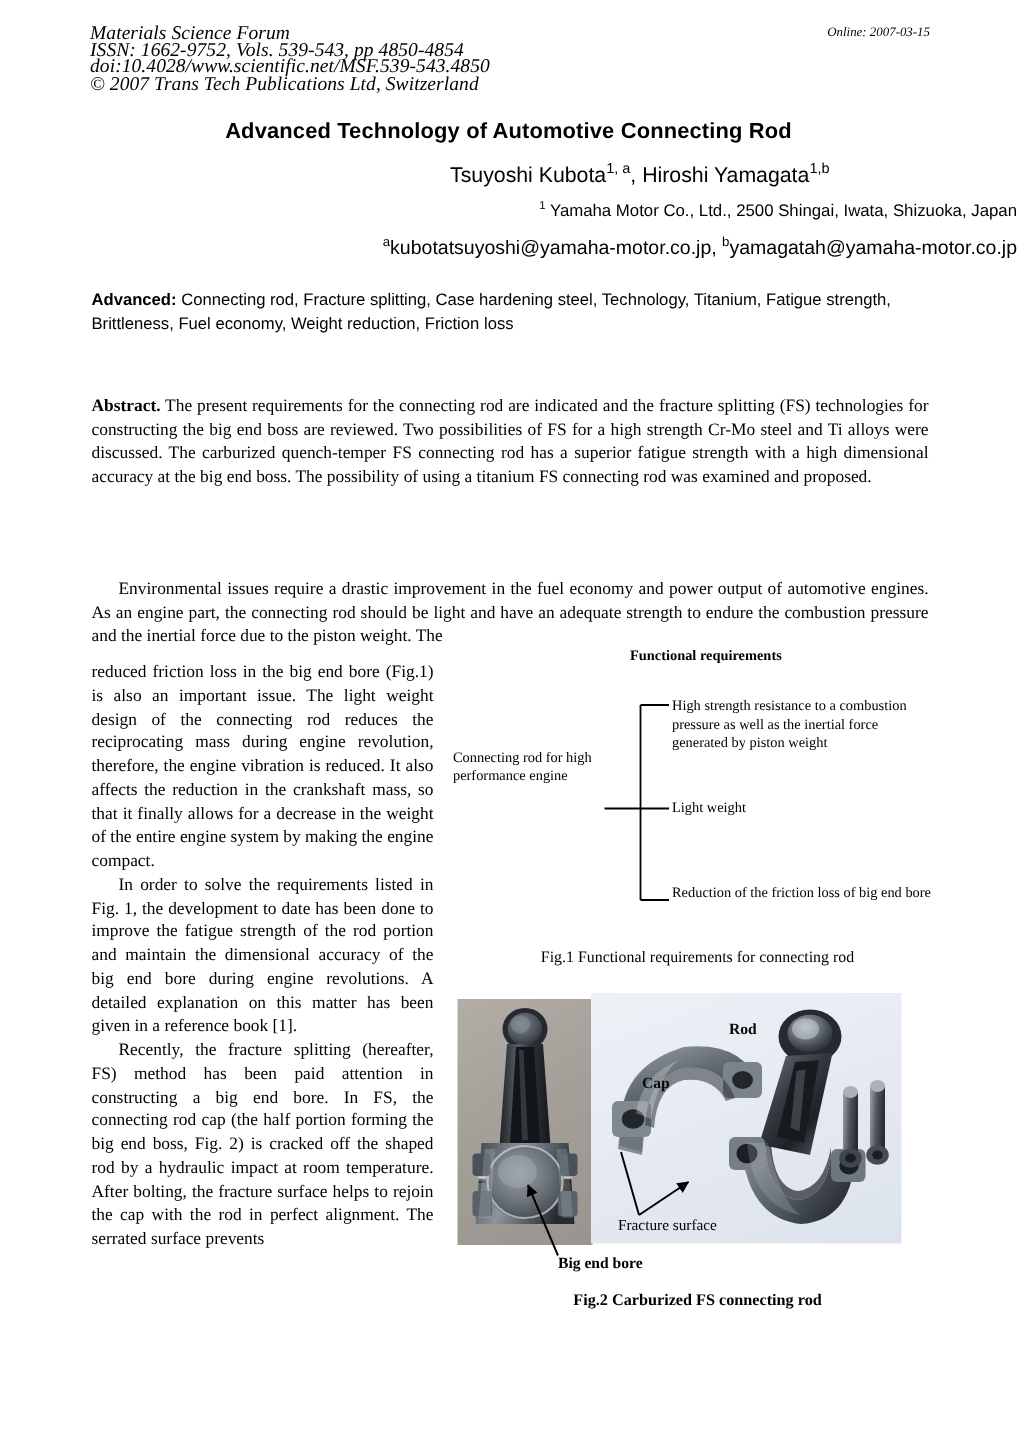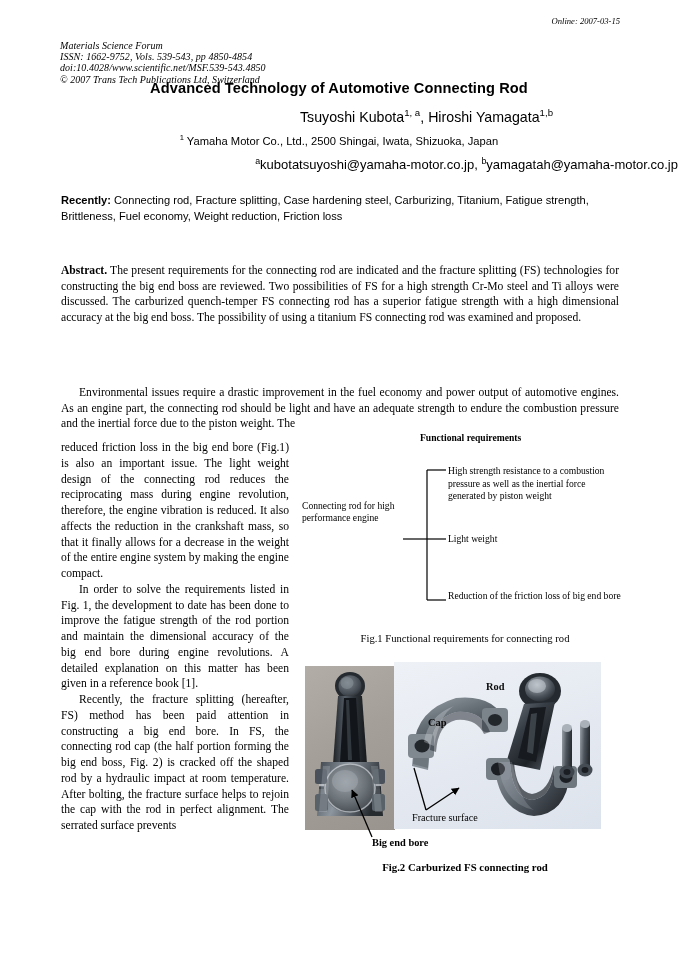--- a/index.html
+++ b/index.html
@@ -26,24 +26,23 @@
   
   .jheader {
     position: absolute;
     left: 60px;
     top: 16px;
     width: 560px;
   }
   .jheader-left {
     float: left;
     font-style: italic;
-    font-size: 10px;
+    font-size: 13px;
     line-height: 11.2px;
     letter-spacing: 0.05px;
-    margin-top: 24px;
   }
   .jheader-right {
     float: right;
     font-style: italic;
     font-size: 8.6px;
     line-height: 11.2px;
   }
   .clr { clear: both; }
 
   
@@ -62,21 +61,21 @@
     left: 0; top: 109px;
     width: 553px;
     text-align: right;
     font-family: "Liberation Sans", "DejaVu Sans", sans-serif;
     font-size: 14.2px;
   }
   .affil {
     position: absolute;
     left: 0; top: 135px;
     width: 678px;
-    text-align: center;
+    text-align: right;
     font-family: "Liberation Sans", "DejaVu Sans", sans-serif;
     font-size: 11.2px;
   }
   .emails {
     position: absolute;
     left: 0; top: 157px;
     width: 678px;
     text-align: right;
     font-family: "Liberation Sans", "DejaVu Sans", sans-serif;
     font-size: 13px;
@@ -319,21 +318,21 @@
 
   <div class="affil">
     <sup>1</sup><span> Yamaha Motor Co., Ltd., 2500 Shingai, Iwata, Shizuoka, Japan</span>
   </div>
 
   <div class="emails">
     <sup>a</sup><span>kubotatsuyoshi@yamaha-motor.co.jp, </span><sup>b</sup><span>yamagatah@yamaha-motor.co.jp</span>
   </div>
 
   <div class="keywords">
-    <b>Recently:</b><span> Connecting rod, Fracture splitting, Case hardening steel, Carburizing, Titanium, Fatigue strength, Brittleness, Fuel economy, Weight reduction, Friction loss</span>
+    <b>Advanced:</b><span> Connecting rod, Fracture splitting, Case hardening steel, Technology, Titanium, Fatigue strength, Brittleness, Fuel economy, Weight reduction, Friction loss</span>
   </div>
 
   <div class="abstract">
     <b>Abstract.</b><span> The present requirements for the connecting rod are indicated and the fracture splitting (FS) technologies for constructing the big end boss are reviewed. Two possibilities of FS for a high strength Cr-Mo steel and Ti alloys were discussed. The carburized quench-temper FS connecting rod has a superior fatigue strength with a high dimensional accuracy at the big end boss. The possibility of using a titanium FS connecting rod was examined and proposed.</span>
   </div>
 
 
   <div class="para-full">Environmental issues require a drastic improvement in the fuel economy and power output of automotive engines. As an engine part, the connecting rod should be light and have an adequate strength to endure the combustion pressure and the inertial force due to the piston weight. The</div>
 
   <div class="col-left">

